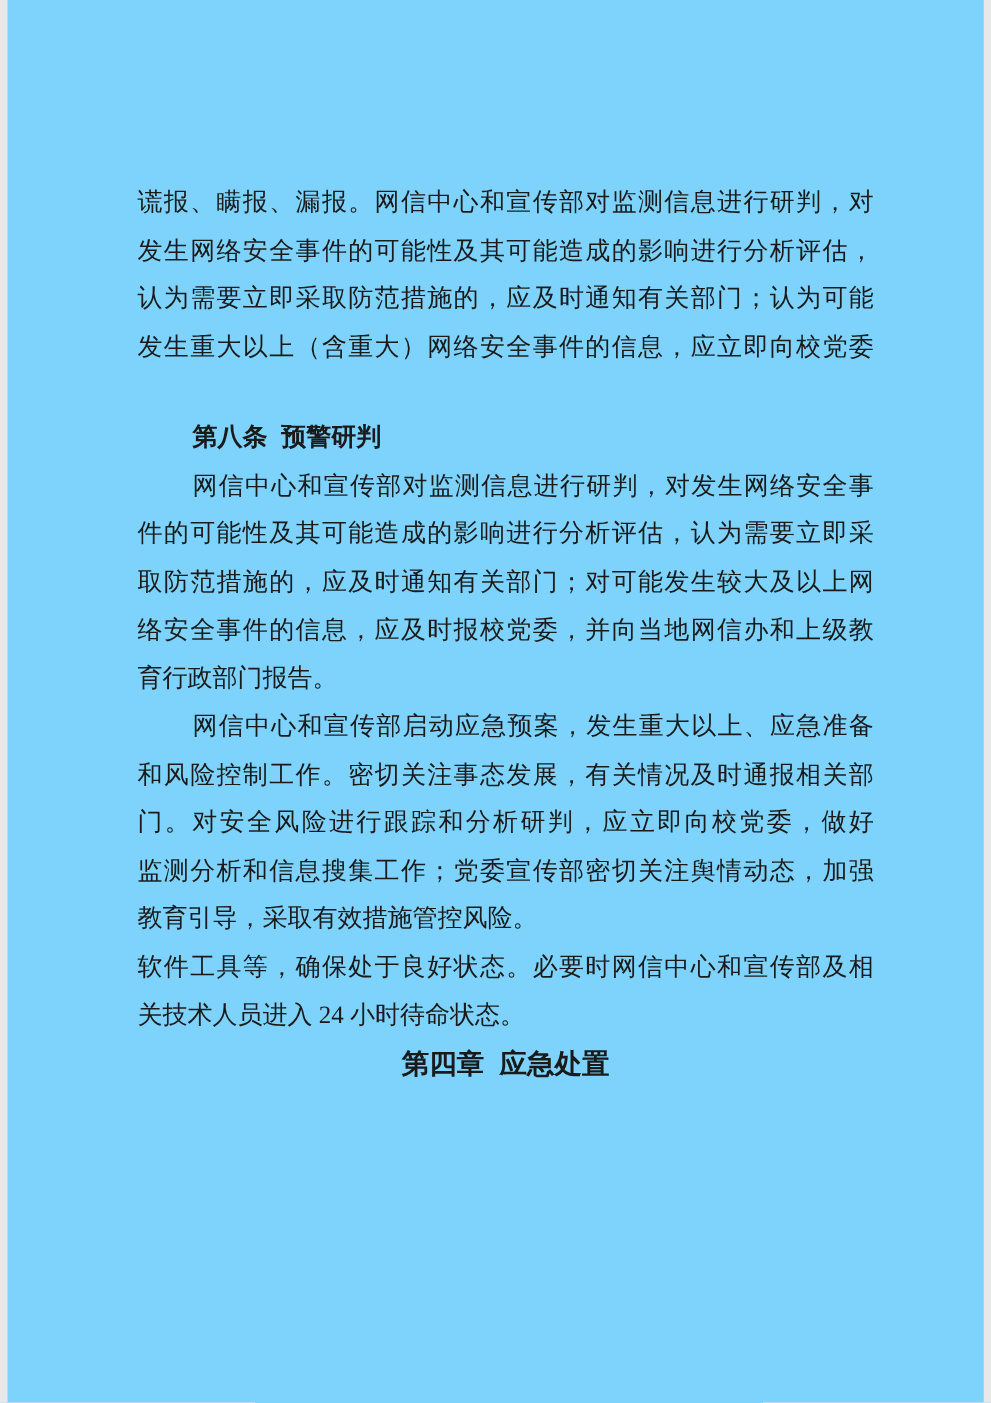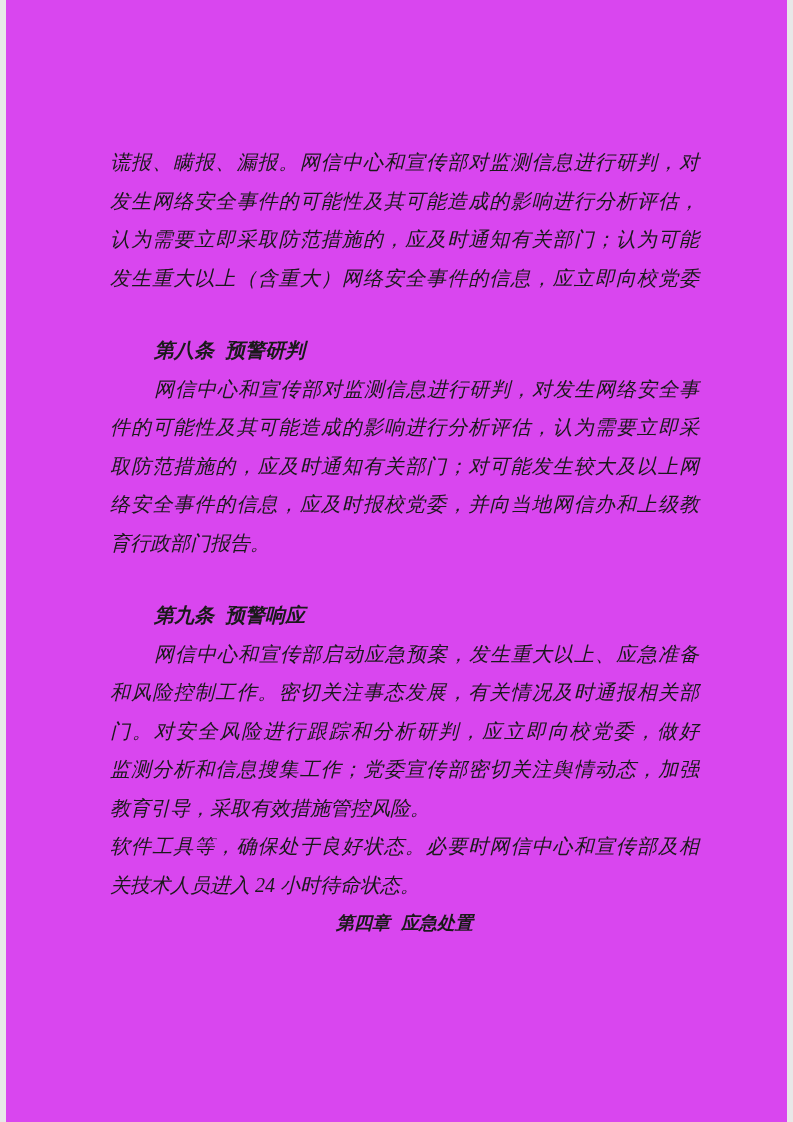--- a/index.html
+++ b/index.html
@@ -5,23 +5,22 @@
   html, body {
     margin: 0;
     padding: 0;
     background: #e8e8e8;
   }
   .page {
     position: relative;
     width: 781px;
     height: 1122px;
     margin: 0 auto;
-    background: #d946ef;
+    background: #7dd3fc;
     overflow: hidden;
-    font-style: italic;
   }
   .content {
     box-sizing: border-box;
     width: 793px;
     padding: 143px 100px 0 104px;
     font-family: "Liberation Serif", "DejaVu Serif", serif;
     font-size: 20px;
     line-height: 38.5px;
     color: #1a1a1a;
   }
@@ -43,21 +42,21 @@
   .article-heading {
     font-weight: bold;
     padding-left: 44px;
     word-spacing: 6px;
     margin-top: 34px;
   }
   .chapter-heading {
     font-weight: bold;
     text-align: center;
     font-family: "Liberation Sans", "DejaVu Sans", sans-serif;
-    font-size: 18px;
+    font-size: 22px;
     word-spacing: 6px;
   }
 </style>
 </head>
 <body>
 
 <div class="page">
   <div class="content" id="doc">
       <div class="paragraph">
         <div class="line">谎报、瞒报、漏报。网信中心和宣传部对监测信息进行研判，对</div>
@@ -66,21 +65,20 @@
         <div class="line">发生重大以上（含重大）网络安全事件的信息，应立即向校党委</div>
       </div>
       <div class="article-heading">第八条 预警研判</div>
       <div class="paragraph">
         <div class="line first-indent">网信中心和宣传部对监测信息进行研判，对发生网络安全事</div>
         <div class="line">件的可能性及其可能造成的影响进行分析评估，认为需要立即采</div>
         <div class="line">取防范措施的，应及时通知有关部门；对可能发生较大及以上网</div>
         <div class="line">络安全事件的信息，应及时报校党委，并向当地网信办和上级教</div>
         <div class="line last-line">育行政部门报告。</div>
       </div>
-      <div class="article-heading">第九条 预警响应</div>
       <div class="paragraph">
         <div class="line first-indent">网信中心和宣传部启动应急预案，发生重大以上、应急准备</div>
         <div class="line">和风险控制工作。密切关注事态发展，有关情况及时通报相关部</div>
         <div class="line">门。对安全风险进行跟踪和分析研判，应立即向校党委，做好</div>
         <div class="line">监测分析和信息搜集工作；党委宣传部密切关注舆情动态，加强</div>
         <div class="line last-line">教育引导，采取有效措施管控风险。</div>
       </div>
       <div class="paragraph">
         <div class="line">软件工具等，确保处于良好状态。必要时网信中心和宣传部及相</div>
         <div class="line last-line">关技术人员进入 24 小时待命状态。</div>

